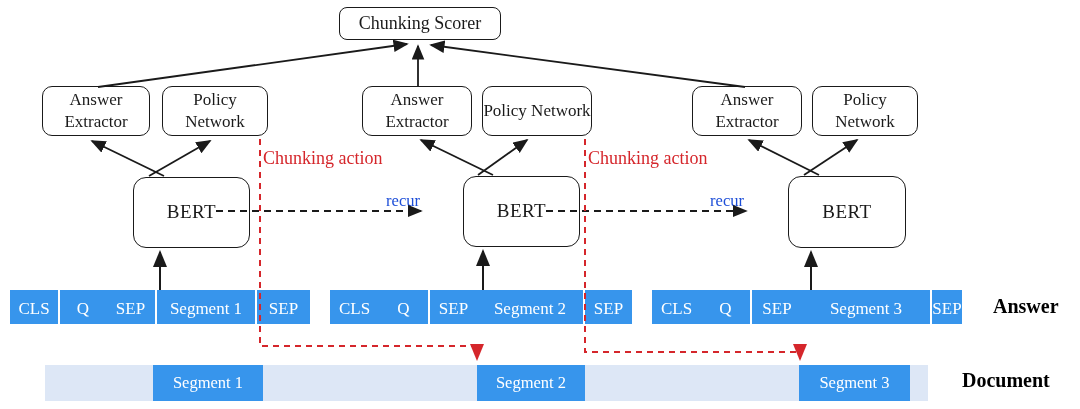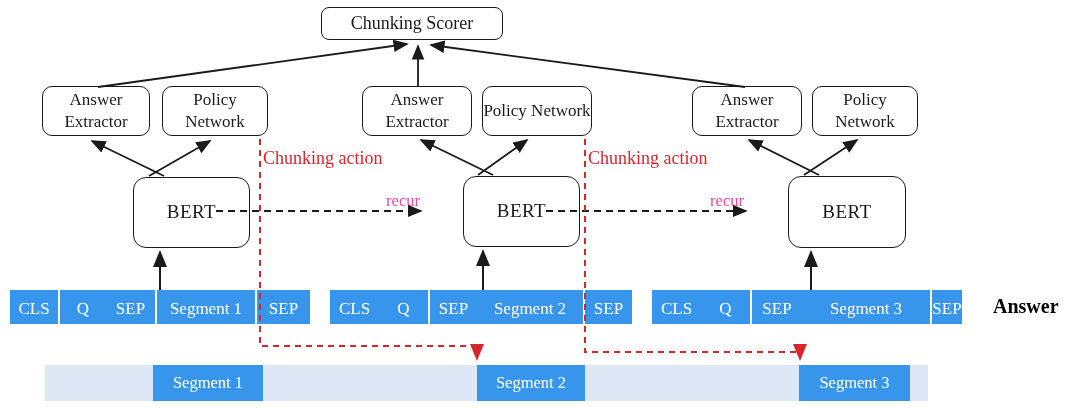--- a/index.html
+++ b/index.html
@@ -23,29 +23,29 @@
     color:#ffffff;font-size:17px;white-space:nowrap;
   }
   .tok.div{border-left:2px solid #ffffff;}
   .docbar{position:absolute;z-index:1;}
   .docseg{
     position:absolute;display:flex;align-items:center;justify-content:center;
     color:#ffffff;font-size:16.5px;z-index:2;
   }
   .biglabel{position:absolute;font-weight:bold;font-size:20px;color:#000;z-index:2;}
   .redlabel{position:absolute;font-size:18px;z-index:3;}
-  .recur{position:absolute;font-size:16.5px;color:#ec4899;z-index:3;text-align:right;width:52px;}
+  .recur{position:absolute;font-size:16.5px;color:#1d4ed8;z-index:3;text-align:right;width:52px;}
   svg.overlay{position:absolute;left:0;top:0;width:1080px;height:409px;z-index:4;pointer-events:none;}
 </style>
 </head>
 <body>
 
 <div id="canvas">
 
-  <div class="box scorer" style="left:321px;top:7px;width:182px;height:33px;">
+  <div class="box scorer" style="left:339px;top:7px;width:162px;height:33px;">
     <span>Chunking Scorer</span>
   </div>
 
   <div class="box" style="left:42px;top:86px;width:108px;height:50px;">
     <span>Answer Extractor</span>
   </div>
   <div class="box" style="left:162px;top:86px;width:106px;height:50px;">
     <span>Policy Network</span>
   </div>
   <div class="box bert" style="left:97px;top:177px;width:117px;height:71px;">
@@ -102,20 +102,21 @@
     <div class="tok div" style="width:32px;">SEP</div>
   </div>
 
   <div class="biglabel" style="left:993px;top:295px;">Answer</div>
 
   <div class="docbar" style="left:45px;top:365px;width:883px;height:36px;background:#dde7f6;"></div>
   <div class="docseg" style="left:153px;top:365px;width:110px;height:36px;background:#3795ec;">Segment 1</div>
   <div class="docseg" style="left:477px;top:365px;width:108px;height:36px;background:#3795ec;">Segment 2</div>
   <div class="docseg" style="left:799px;top:365px;width:111px;height:36px;background:#3795ec;">Segment 3</div>
 
+  <div class="biglabel" style="left:962px;top:369px;">Document</div>
 
   <svg class="overlay" viewBox="0 0 1080 409">
     <defs>
       <marker id="ab" markerWidth="9" markerHeight="8" refX="7.5" refY="3.5" orient="auto">
         <path d="M0,0 L8.5,3.5 L0,7 Z" fill="#1a1a1a"></path>
       </marker>
       <marker id="ar" markerWidth="9" markerHeight="8" refX="7.5" refY="3.5" orient="auto">
         <path d="M0,0 L8.5,3.5 L0,7 Z" fill="#d5262b"></path>
       </marker>
     </defs>

